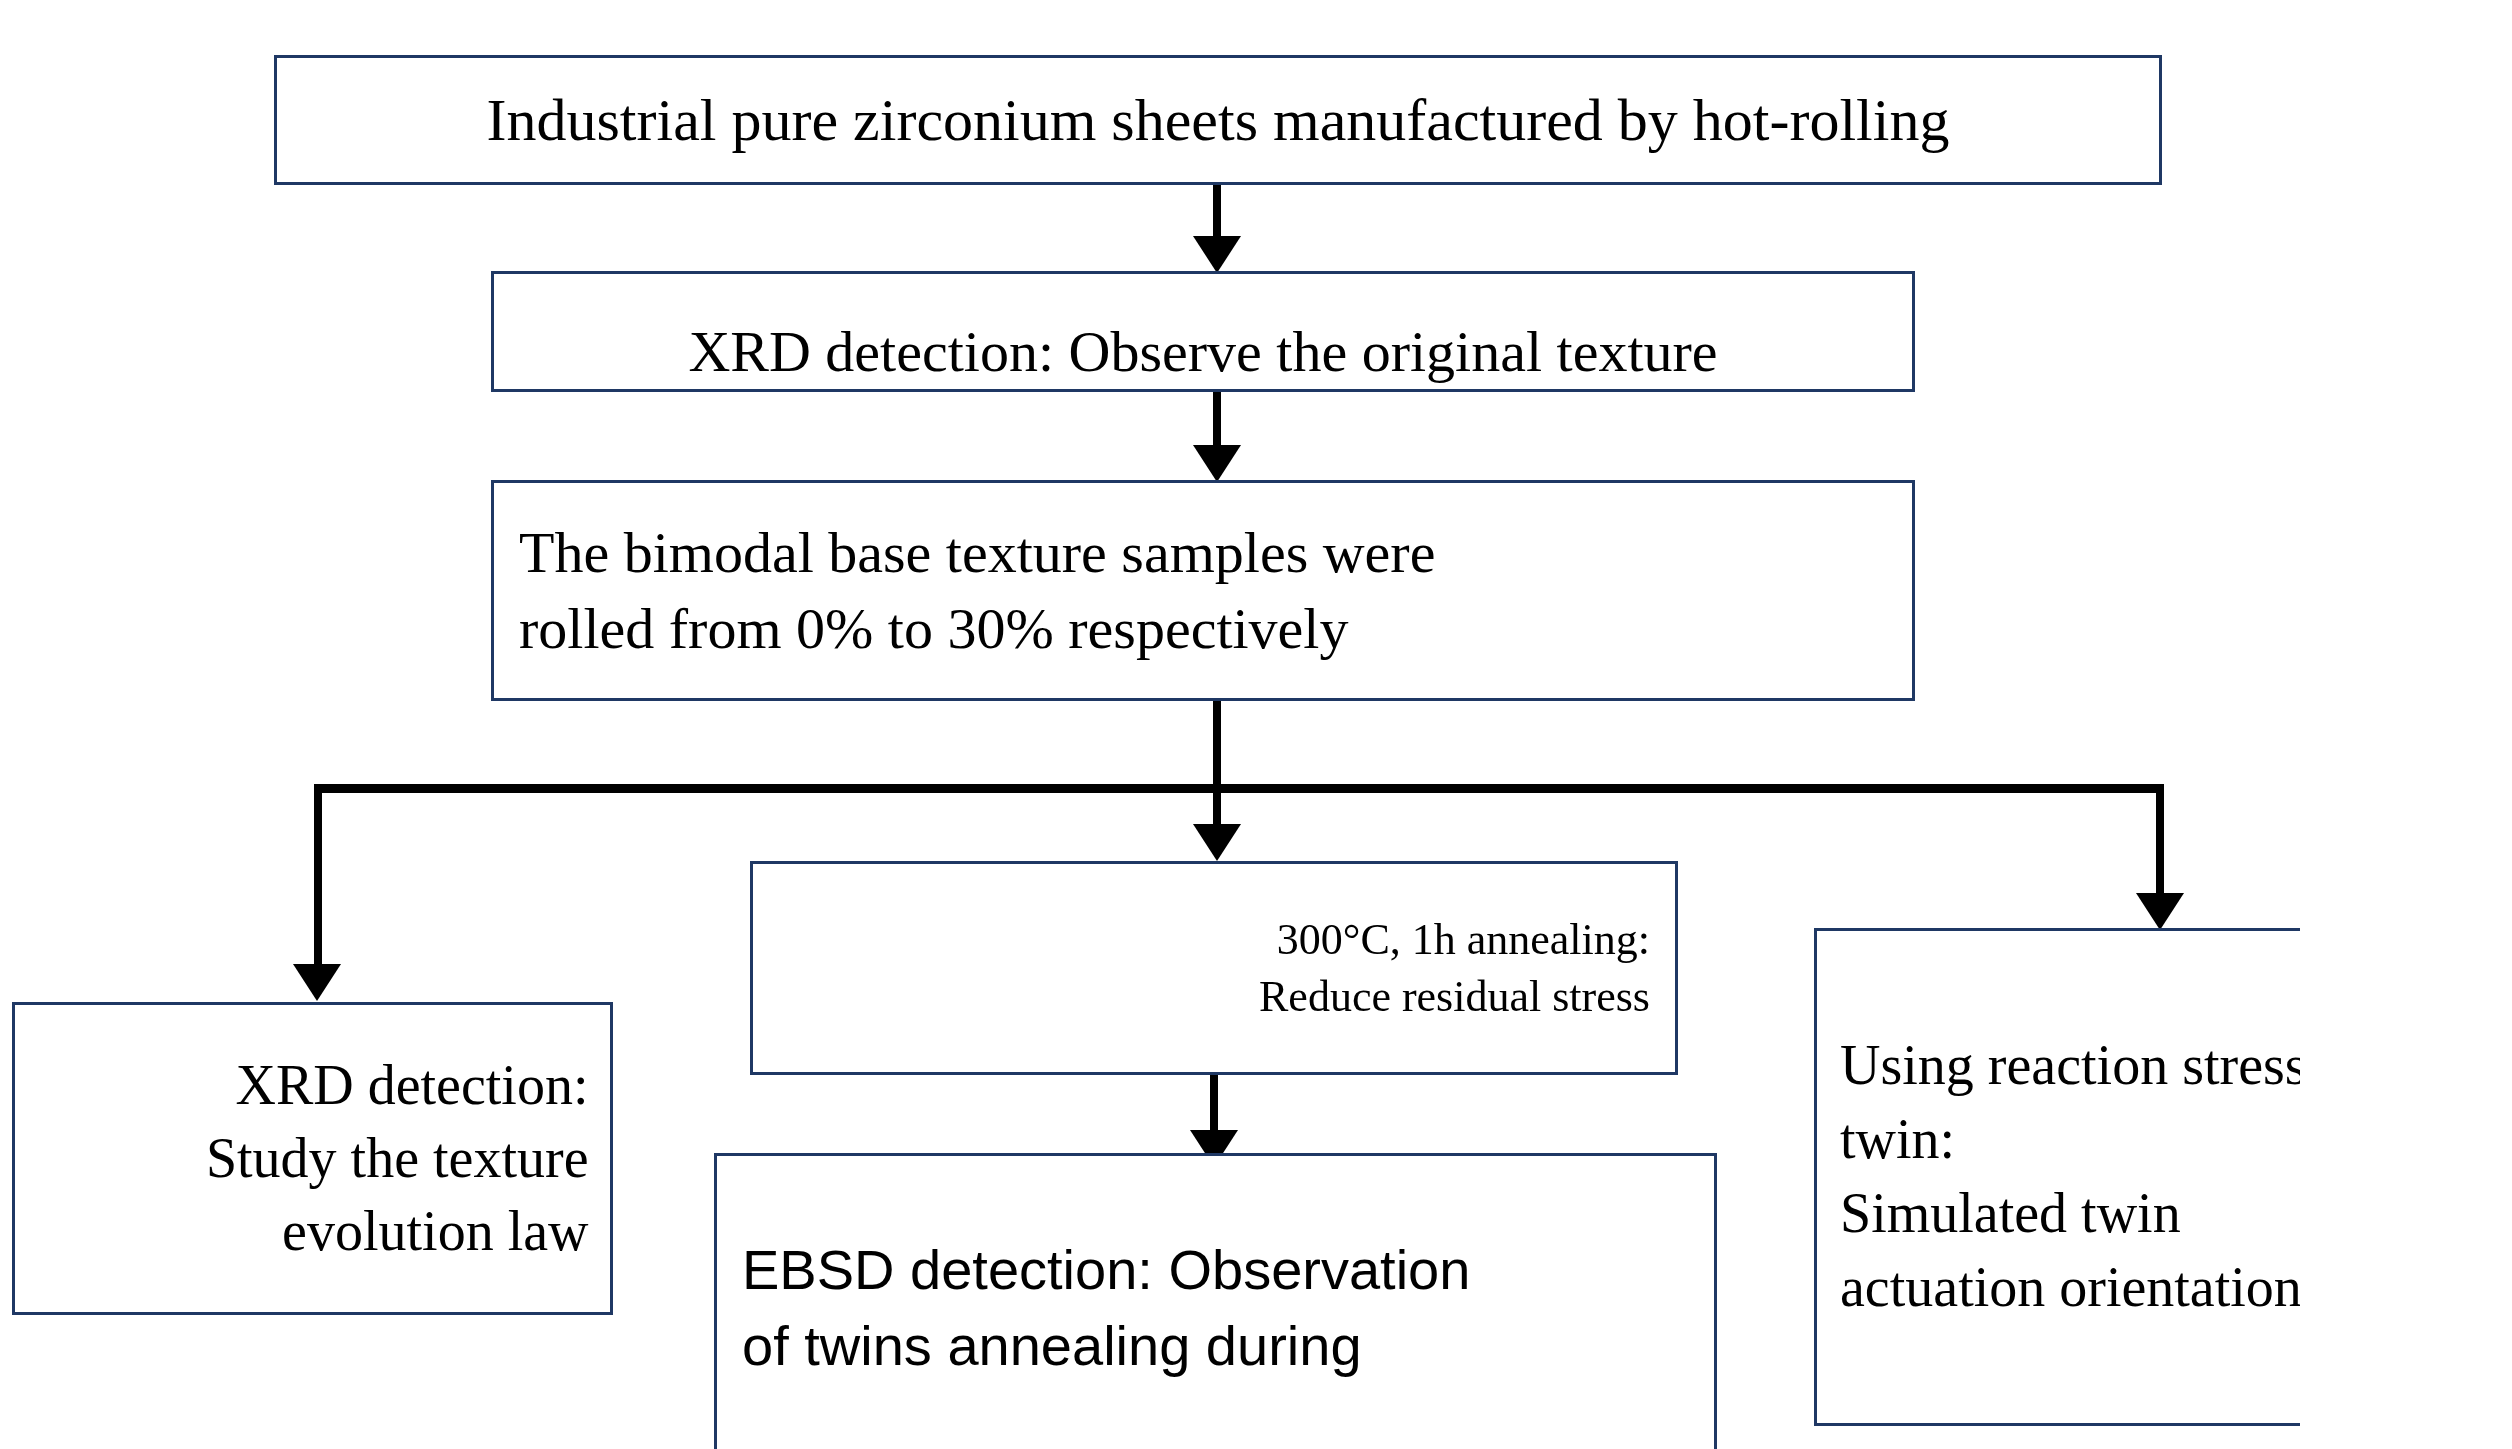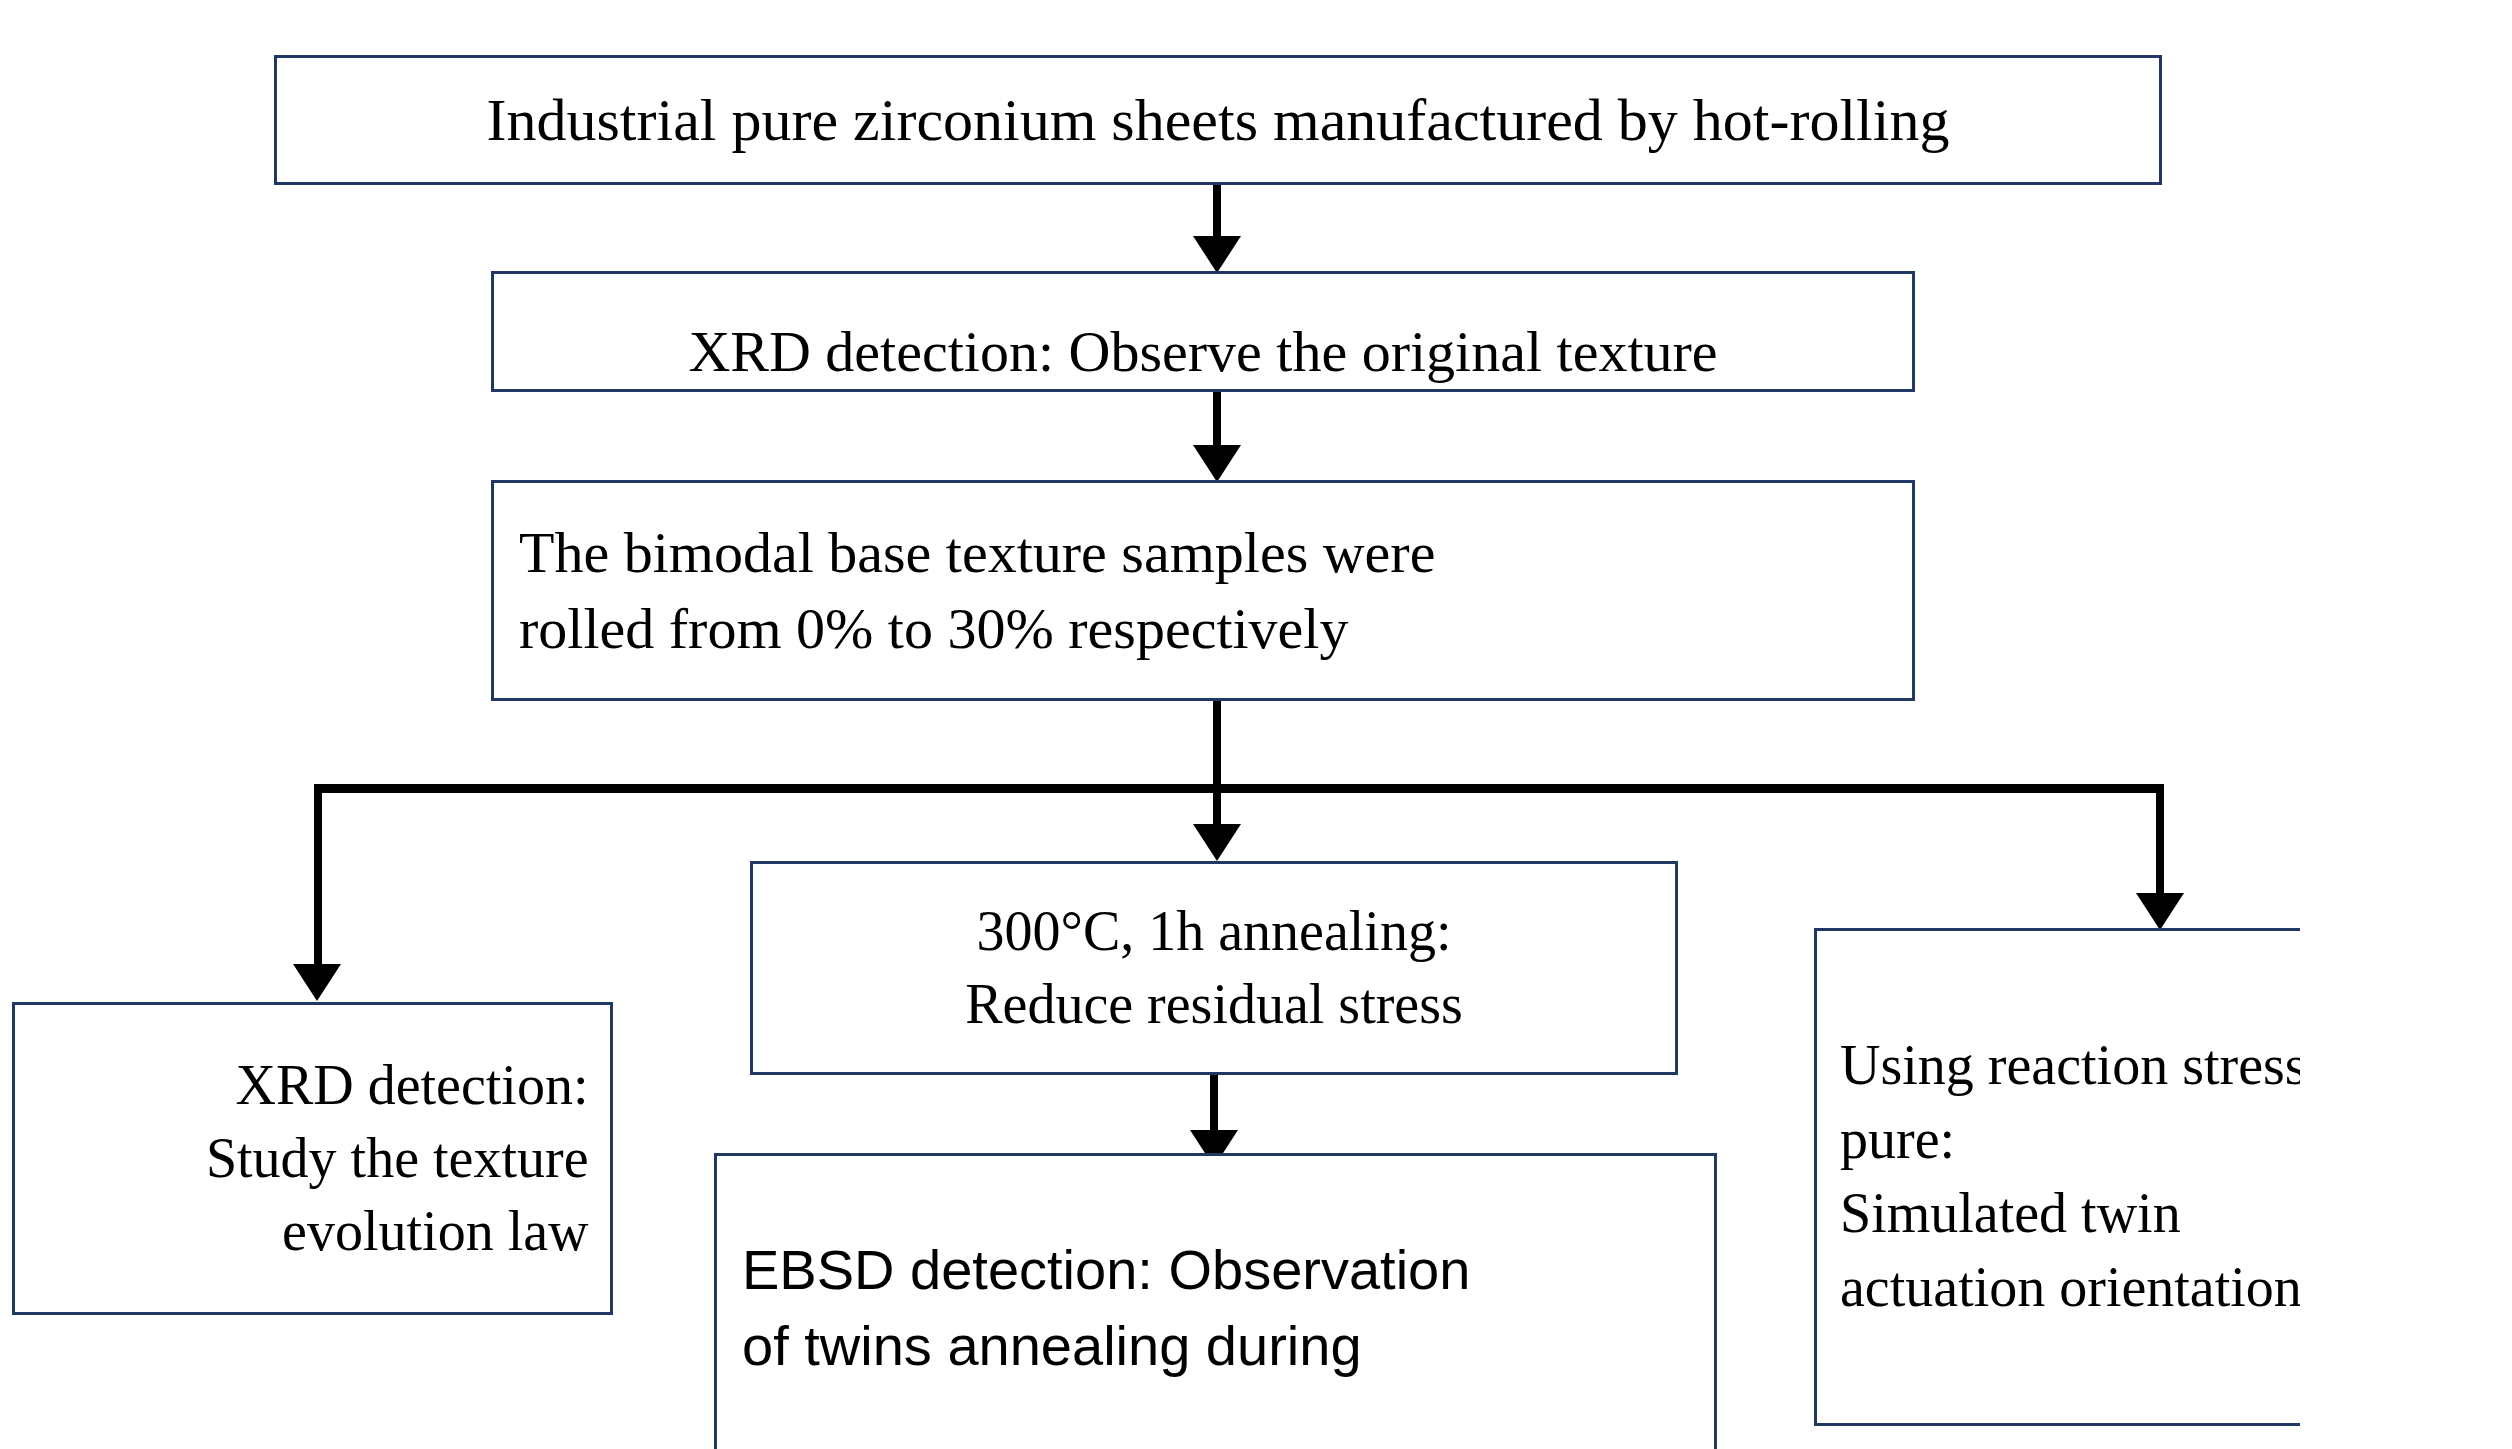--- a/index.html
+++ b/index.html
@@ -37,21 +37,21 @@
   #node-xrd-initial { left: 491px;  top: 226px;  width: 1424px; height: 121px; justify-content: flex-end; }
   #node-xrd-initial .line { font-size: 58px; text-align: center; }
 
   #node-rolling     { left: 491px;  top: 435px;  width: 1424px; height: 221px; padding: 0 25px; }
   #node-rolling .line { font-size: 58px; text-align: left; }
 
   #node-xrd-study   { left: 11.5px;   top: 957px;  width: 601px;  height: 313px; padding: 0 21px; }
   #node-xrd-study .line { font-size: 56px; text-align: right; }
 
   #node-anneal      { left: 750px;  top: 816px;  width: 928px;  height: 214px; padding: 0 25px; }
-  #node-anneal .line { font-size: 56px; text-align: center; }
+  #node-anneal .line { font-size: 44px; text-align: right; }
 
   #node-ebsd        { left: 714px;  top: 1108px; width: 1003px; height: 310px; padding: 0 25px;
                       font-family: "Liberation Sans", "DejaVu Sans", sans-serif; }
   #node-ebsd .line  { font-size: 56px; text-align: left; line-height: 1.36; }
 
   #node-model       { left: 1814px; top: 883px;  width: 685px;  height: 498px; padding: 0 23px; }
   #node-model .line { font-size: 56px; text-align: left; line-height: 1.32; }
 
   
   .conn { position: absolute; background: #000000; }
@@ -116,19 +116,19 @@
     <div class="line">Reduce residual stress</div>
   </div>
 
   <div class="node" id="node-ebsd">
     <div class="line">EBSD detection: Observation</div>
     <div class="line">of twins annealing during</div>
   </div>
 
   <div class="node" id="node-model">
     <div class="line">Using reaction stress</div>
-    <div class="line">pure:</div>
+    <div class="line">twin:</div>
     <div class="line">Simulated twin</div>
     <div class="line">actuation orientation</div>
   </div>
 
 </div>
 
 
 </body></html>

